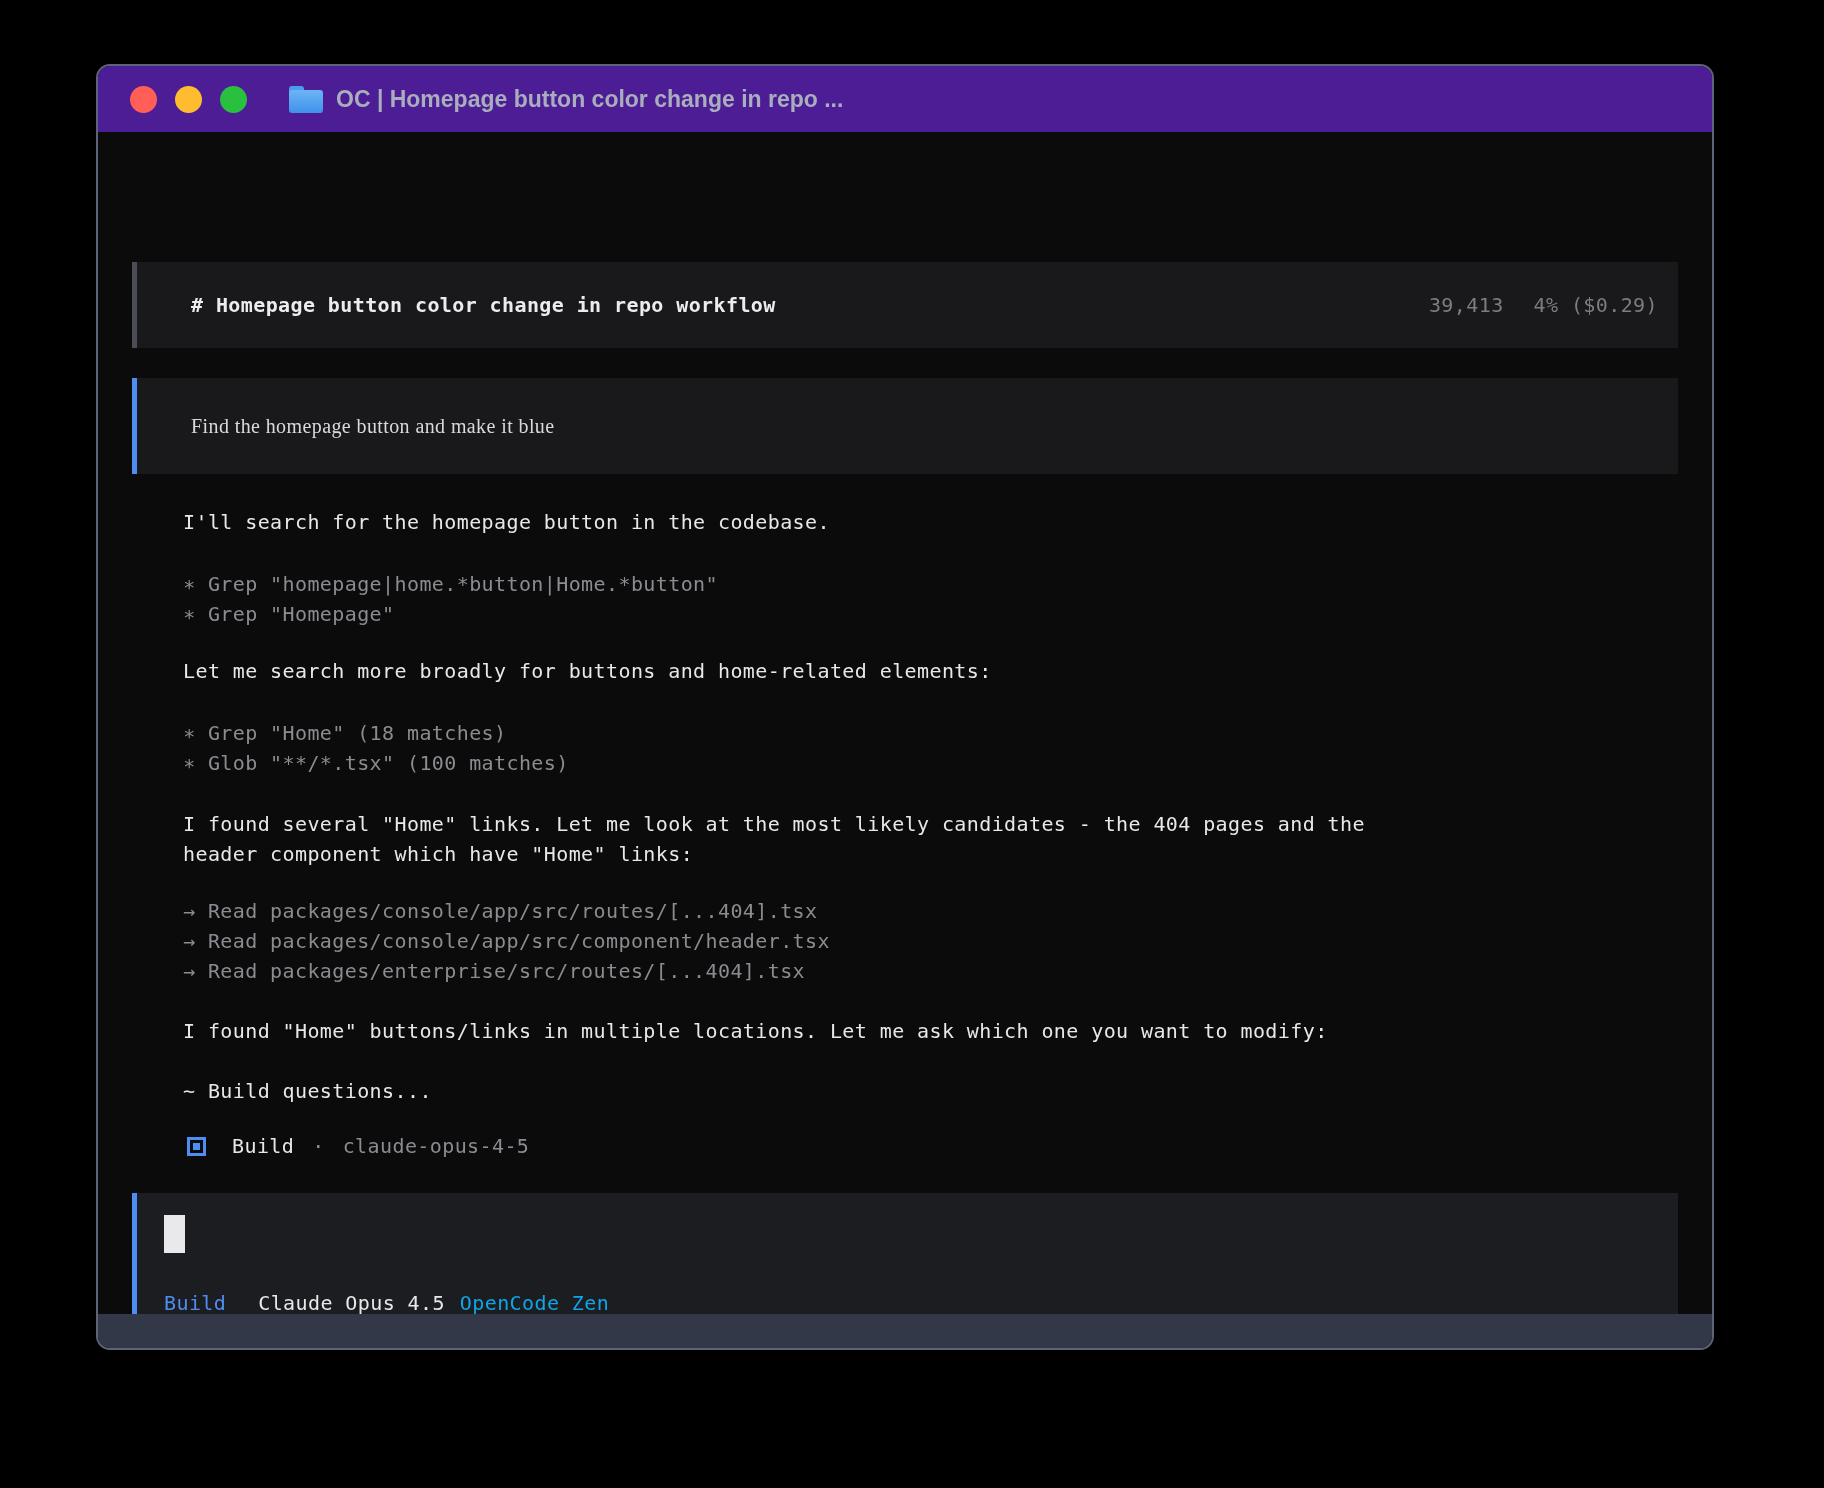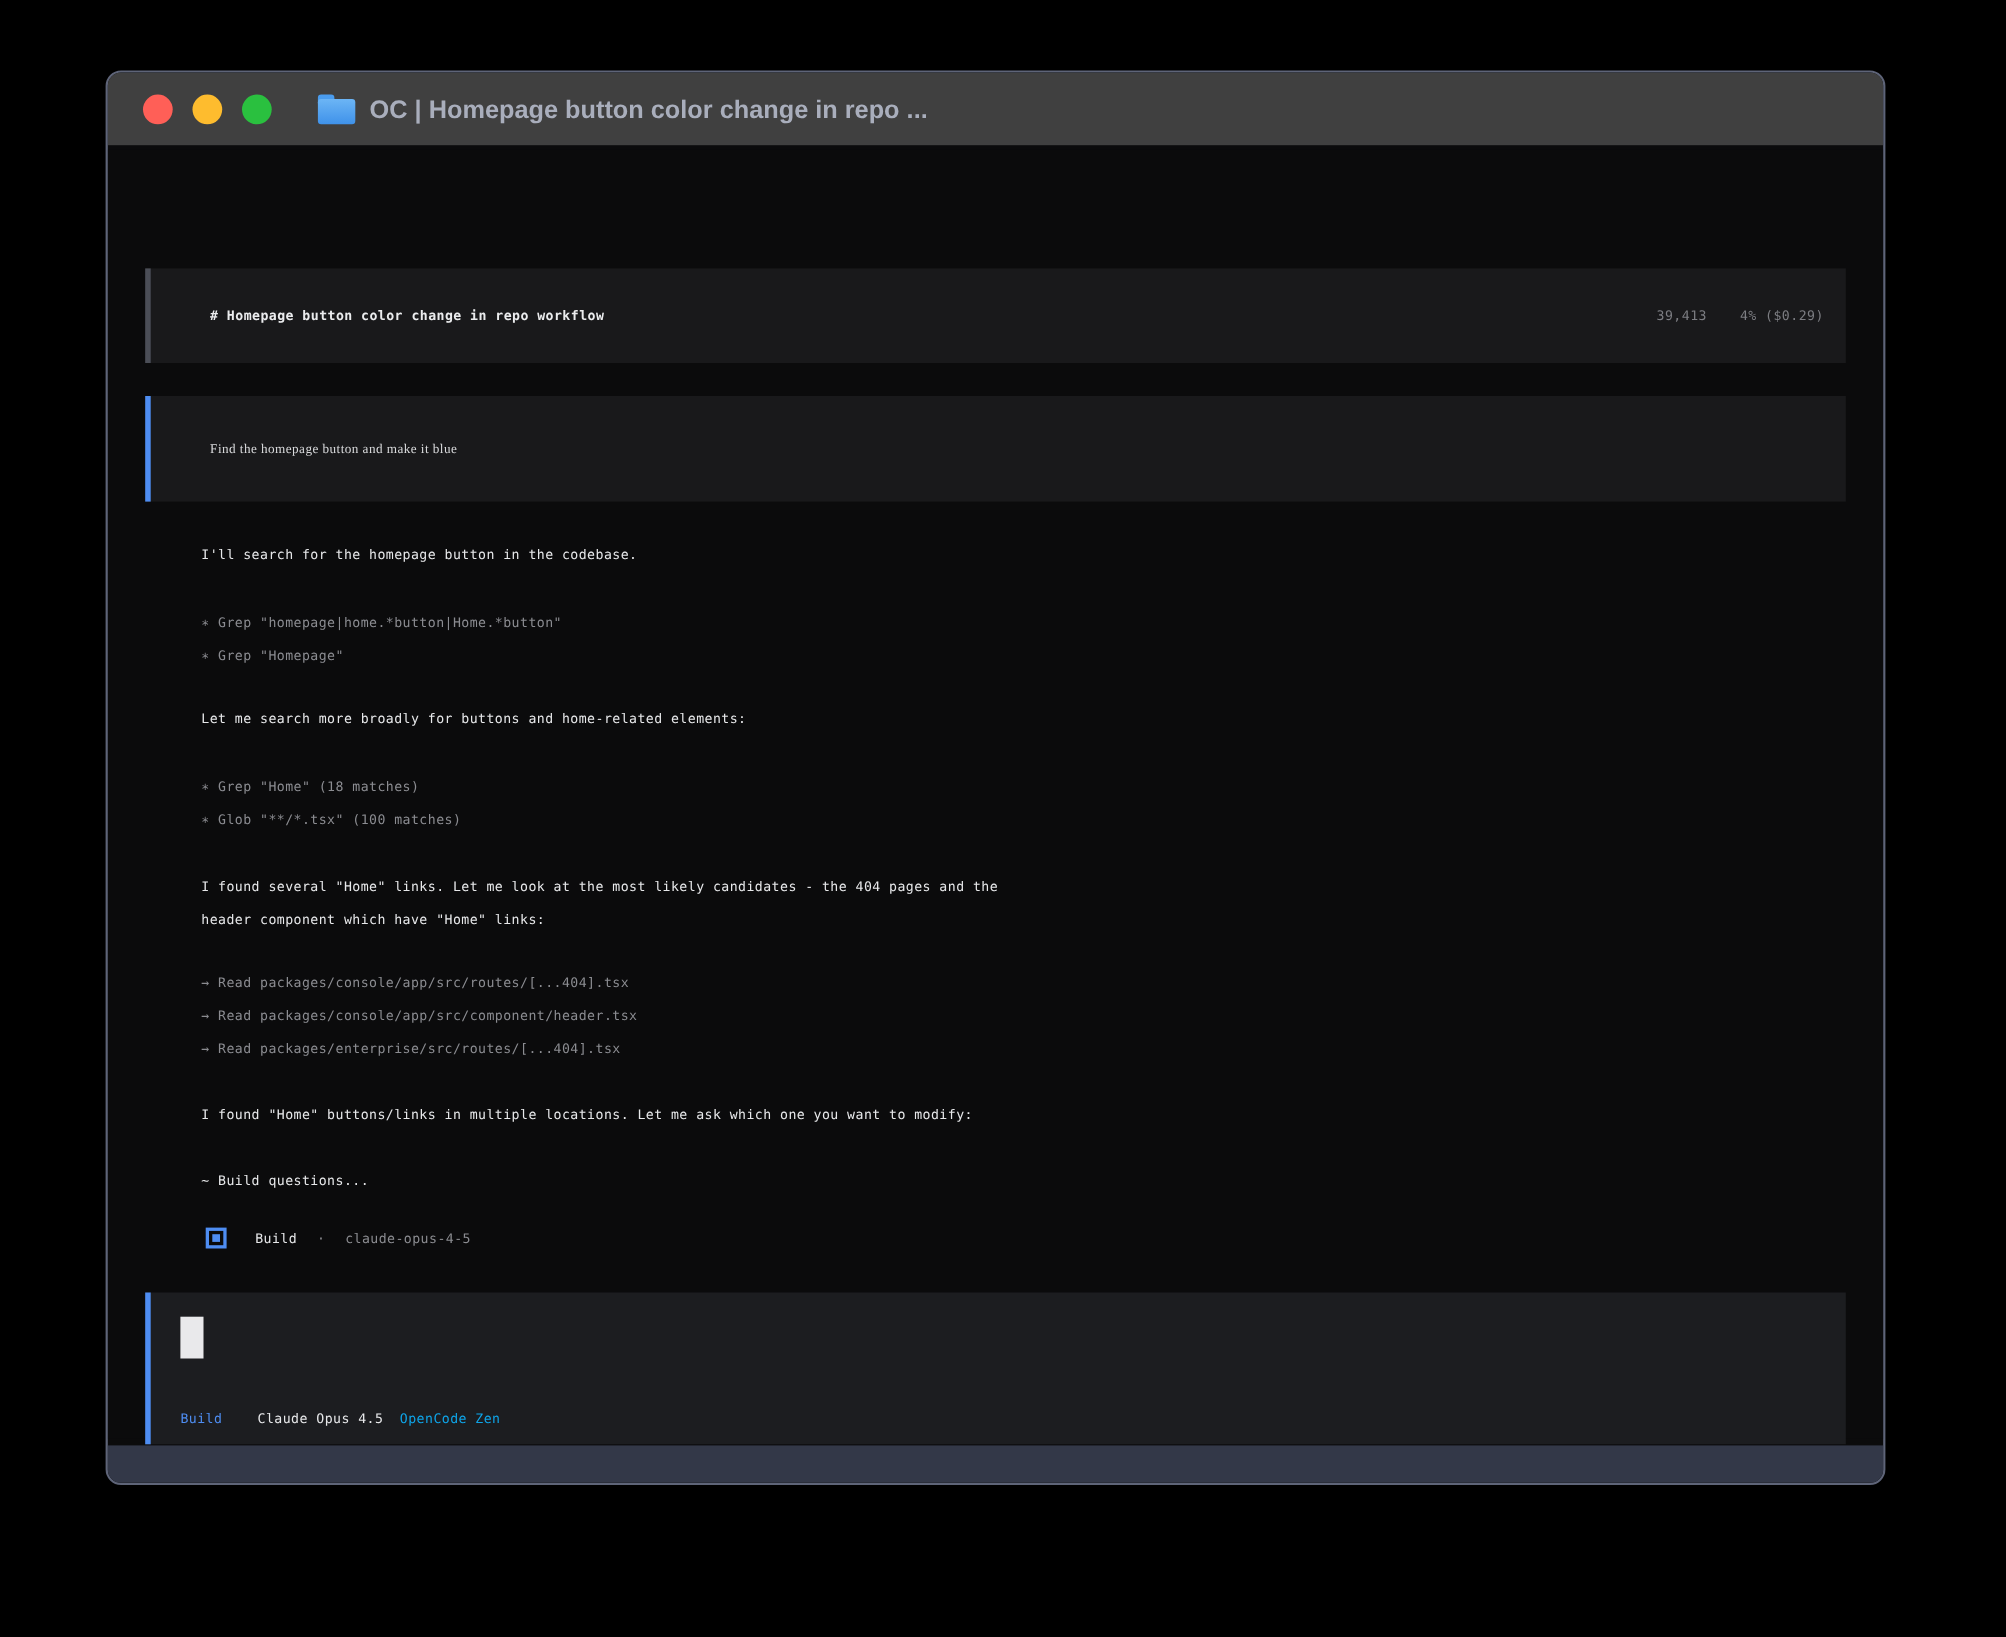--- a/index.html
+++ b/index.html
@@ -9,21 +9,21 @@
   .window {
     position:absolute; left:96px; top:64px; width:1618px; height:1286px;
     border-radius:14px; background:#0b0b0c;
     border:2px solid #5e6478;
     overflow:hidden;
   }
 
   
   .titlebar {
     position:absolute; left:0; top:0; width:100%; height:66px;
-    background:#404040; display:flex; align-items:center;
+    background:#4c1d95; display:flex; align-items:center;
   }
   .lights { display:flex; gap:18px; margin-left:32px; }
   .light { width:27px; height:27px; border-radius:50%; }
   .light.red { background:#ff5f57; }
   .light.yellow { background:#febc2e; }
   .light.green { background:#2ac03f; }
   .title-group { display:flex; align-items:center; margin-left:42px; gap:13px; }
   .folder-icon { width:34px; height:27px; position:relative; flex:0 0 auto; }
   .folder-icon .back {
     position:absolute; left:0; top:0; width:15px; height:8px;
@@ -33,22 +33,22 @@
     position:absolute; left:0; top:4px; width:34px; height:23px;
     background:linear-gradient(#6cb5f5,#3f92ea); border-radius:3px;
   }
   .window-title {
     font-family:"Liberation Sans","DejaVu Sans",sans-serif;
     font-weight:bold; font-size:23px; color:#a9aebc; white-space:nowrap;
   }
 
   
   .content {
-    position:absolute; left:0; top:70px; width:100%; height:1172px;
-    background:#0b0b0c; font-size:12px; letter-spacing:.4px;
+    position:absolute; left:0; top:88px; width:100%; height:1172px;
+    background:#0b0b0c; font-size:20px; letter-spacing:.4px;
   }
 
   .block {
     position:absolute; left:34px; width:1546px;
     background:#19191b; display:flex; align-items:center;
   }
   .block .bar { position:absolute; left:0; top:0; bottom:0; width:5px; }
 
   .header-block { top:108px; height:86px; }
   .header-block .bar { background:#4b4e57; }

